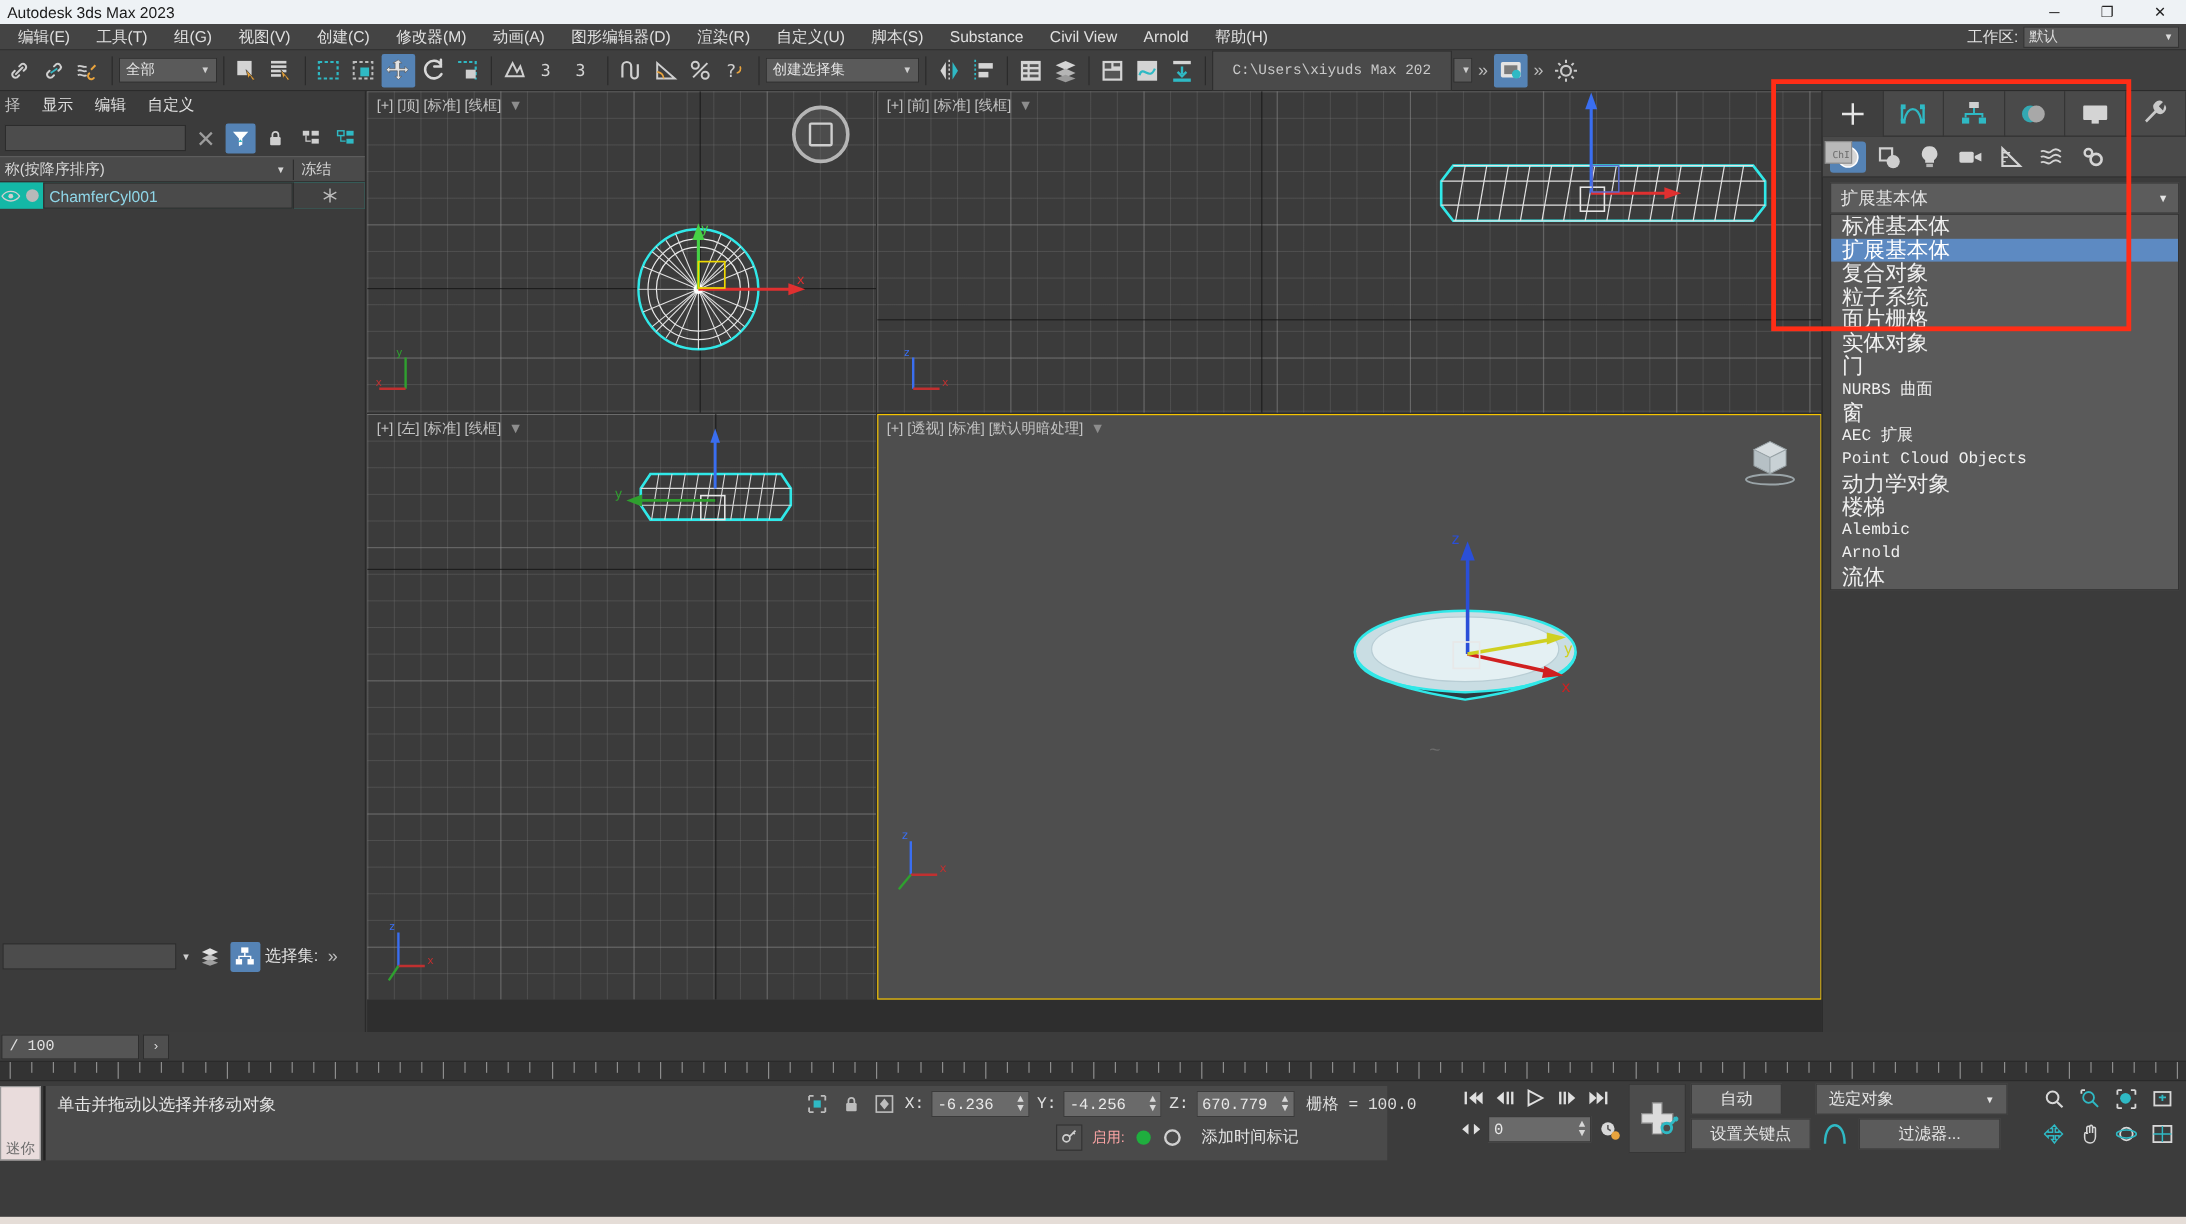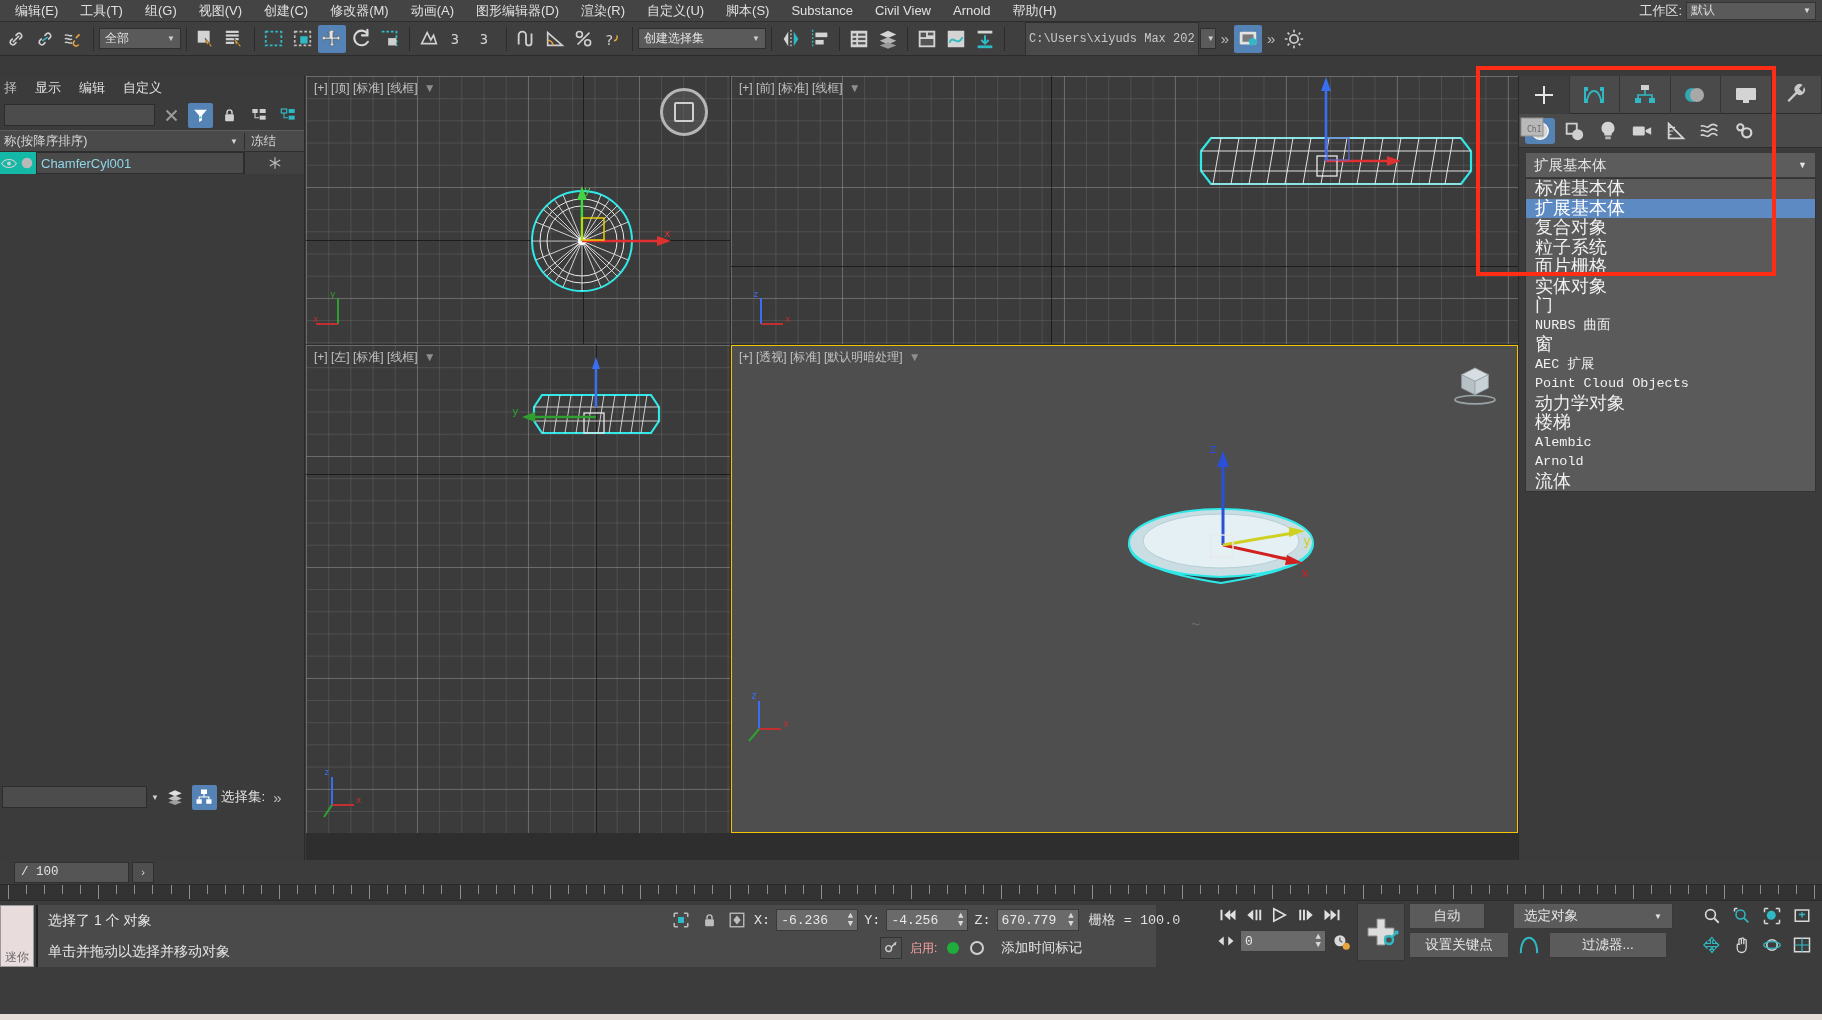--- a/index.html
+++ b/index.html
@@ -26,21 +26,21 @@
   .ws-combo .arrow{margin-left:auto;font-size:8px;}
 
   
   .maintoolbar{height:34px;background:#3f3f3f;display:flex;align-items:center;border-bottom:1px solid #2b2b2b;padding:0 2px;gap:1px;}
   .tb{width:28px;height:28px;display:flex;align-items:center;justify-content:center;border-radius:2px;position:relative;}
   .tb.active{background:#5583b5;}
   .tb svg{display:block;}
   .sep{width:1px;height:24px;background:#2b2b2b;margin:0 4px;}
   .combo{height:21px;background:#5a5a5a;border:1px solid #2f2f2f;display:flex;align-items:center;padding:0 5px;font-size:12px;color:#e2e2e2;}
   .combo .arrow{margin-left:auto;font-size:8px;padding-left:6px;color:#cfcfcf;}
-  .pathbox{height:34px;min-width:160px;background:#4a4a4a;border:1px solid #2f2f2f;display:flex;align-items:center;padding:0 3px;font-size:12px;color:#c9c9c9;font-family:"Liberation Mono",monospace;margin-left:15px;}
+  .pathbox{height:34px;min-width:160px;background:#4a4a4a;border:1px solid #2f2f2f;display:flex;align-items:center;padding:0 16px;font-size:12px;color:#c9c9c9;font-family:"Liberation Mono",monospace;}
   .chev{color:#bdbdbd;font-size:15px;padding:0 4px;}
 
   
   .bodyzone{position:absolute;left:0;top:76px;width:1822px;height:784px;}
 
   
   .explorer{position:absolute;left:0;top:0;width:305px;height:784px;background:#3b3b3b;border-right:1px solid #2a2a2a;}
   .exp-menu{height:24px;display:flex;align-items:center;gap:18px;padding-left:4px;font-size:13px;color:#e0e0e0;}
   .exp-search{height:30px;display:flex;align-items:center;gap:4px;padding:0 4px;}
   .exp-input{flex:1;height:22px;background:#4c4c4c;border:1px solid #2c2c2c;}
@@ -98,21 +98,21 @@
   .cp-list{margin:0 6px;background:#5a5a5a;border:1px solid #333;}
   .cp-li{height:19.5px;line-height:19.5px;padding-left:9px;font-size:18px;color:#f0f0f0;white-space:nowrap;}
   .cp-li.on{background:#5d8ac2;color:#fff;}
   .cp-li.mono{font-family:"Liberation Mono",monospace;font-size:13.5px;}
 
   
   .redbox{position:absolute;border:4px solid #ff2d16;pointer-events:none;z-index:60;}
 
   
   .timelinezone{position:absolute;left:0;top:860px;width:1822px;height:40px;background:#3c3c3c;}
-  .framebox{position:absolute;left:14px;top:0;width:160px;height:24px;display:flex;align-items:center;}
+  .framebox{position:absolute;left:1px;top:0;width:160px;height:24px;display:flex;align-items:center;}
   .framebox .fin{width:115px;height:21px;background:#555;border:1px solid #2e2e2e;display:flex;align-items:center;padding-left:6px;font-size:12.5px;color:#e0e0e0;font-family:"Liberation Mono",monospace;}
   .framebox .fgo{width:22px;height:21px;margin-left:3px;background:#4f4f4f;border:1px solid #2e2e2e;display:flex;align-items:center;justify-content:center;font-size:11px;color:#ddd;}
   .ruler{position:absolute;left:0;top:24px;width:1822px;height:36px;background:#333333;border-top:1px solid #2a2a2a;}
   .tick{position:absolute;top:0;width:1px;background:#8d8d8d;}
   .tlabel{position:absolute;top:16px;transform:translateX(-50%);font-size:13px;color:#c9c9c9;font-family:"Liberation Mono",monospace;}
 
   
   .statuszone{position:absolute;left:0;top:900px;width:1822px;height:120px;background:#3c3c3c;border-top:1px solid #2a2a2a;}
   .mini{position:absolute;left:0;top:4px;width:34px;height:62px;background:#e9dcdc;border:1px solid #999;display:flex;align-items:flex-end;justify-content:center;font-size:12px;color:#6a6a6a;}
   .msgpanel{position:absolute;left:36px;top:4px;width:1120px;height:62px;background:#4a4a4a;border-left:2px solid #222;}
@@ -131,20 +131,28 @@
   .navbtn{width:28px;height:26px;display:flex;align-items:center;justify-content:center;}
   .bottomfill{position:absolute;left:0;bottom:0;width:1822px;height:6px;background:#e5ddd7;}
 
   .ic{display:block;}
 </style>
 </head>
 <body>
 
 <div id="app">
 
+  <div class="titlebar">
+    <span>Autodesk 3ds Max 2023</span>
+    <div class="win-btns">
+      <div>─</div>
+      <div>❐</div>
+      <div>✕</div>
+    </div>
+  </div>
 
   <div class="menubar">
     <div class="mi">编辑(E)</div>
     <div class="mi">工具(T)</div>
     <div class="mi">组(G)</div>
     <div class="mi">视图(V)</div>
     <div class="mi">创建(C)</div>
     <div class="mi">修改器(M)</div>
     <div class="mi">动画(A)</div>
     <div class="mi">图形编辑器(D)</div>
@@ -890,21 +898,20 @@
           <div class="tick" style="left: 1814px; height: 14px;"></div>
           <div class="tlabel" style="left: 1814px;">100</div>
         </div>
     </div>
   </div>
 
   <div class="statuszone">
     <div class="mini">迷你</div>
 
     <div class="msgpanel">
-      <div class="msgline">选择了 1 个 对象</div>
       <div class="msgline">单击并拖动以选择并移动对象</div>
     </div>
 
     <div class="coordbar">
       <div style="width:22px;height:22px;display:flex;align-items:center;justify-content:center">
         <svg class="ic" width="18" height="18" viewBox="0 0 24 24">
             <path d="M3 3h5M3 3v5M21 3h-5M21 3v5M3 21h5M3 21v-5M21 21h-5M21 21v-5" stroke="#bdbdbd" stroke-width="2"></path>
             <rect x="8" y="8" width="8" height="8" fill="#2fb9c4"></rect>
           </svg>
       </div>

